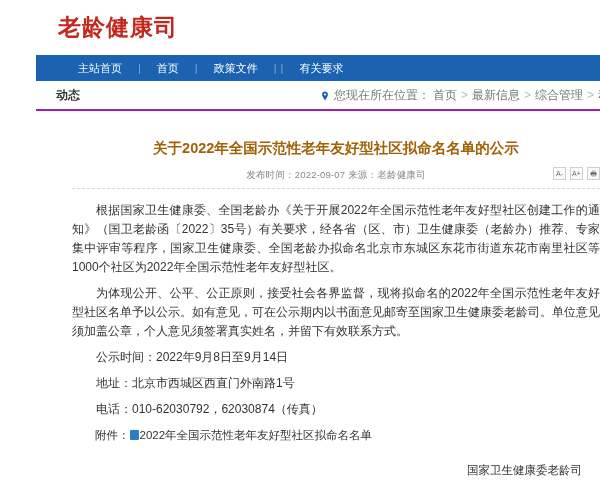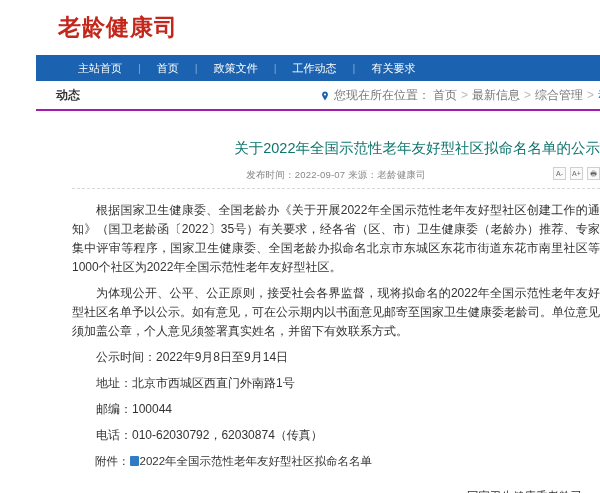--- a/index.html
+++ b/index.html
@@ -90,24 +90,24 @@
   .crumb-link { color: #777; padding: 0 3px; }
   .crumb-divider { color: #bbb; padding: 0 1px; }
   .crumb-current { color: #1b63b0; padding-left: 3px; }
 
   
   .article {
     padding: 18px 36px 0 36px;
     box-sizing: border-box;
   }
   .article-title {
-    text-align: right;
+    text-align: center;
     font-size: 14.5px;
-    font-weight: normal;
-    color: #0f766e;
+    font-weight: bold;
+    color: #a16207;
     line-height: 22px;
     margin: 8px 0 10px 0;
   }
   .meta-row {
     display: flex;
     align-items: center;
     justify-content: center;
     position: relative;
     font-size: 9.5px;
     color: #888;
@@ -178,21 +178,20 @@
     <div class="site-logo">老龄健康司</div>
   </div>
 
   <div class="nav-bar">
     <div class="nav-item">主站首页</div>
     <div class="nav-sep">|</div>
     <div class="nav-item">首页</div>
     <div class="nav-sep">|</div>
     <div class="nav-item">政策文件</div>
     <div class="nav-sep">|</div>
-    <div class="nav-item">工作动态</div>
     <div class="nav-sep">|</div>
     <div class="nav-item">有关要求</div>
   </div>
 
   <div class="crumb-band">
     <div class="crumb-title">动态</div>
     <div class="crumb-right">
       <span class="pin-icon">
         <svg width="10" height="10" viewBox="0 0 10 10">
             <path d="M5 0.6c-1.6 0-2.9 1.3-2.9 2.9C2.1 5.7 5 9.4 5 9.4s2.9-3.7 2.9-5.9C7.9 1.9 6.6 0.6 5 0.6z" fill="#1b63b0"></path>
@@ -222,21 +221,20 @@
       </span>
     </div>
 
     <div class="rule"></div>
 
     <div class="body-text">
       <p class="indent">根据国家卫生健康委、全国老龄办《关于开展2022年全国示范性老年友好型社区创建工作的通知》（国卫老龄函〔2022〕35号）有关要求，经各省（区、市）卫生健康委（老龄办）推荐、专家集中评审等程序，国家卫生健康委、全国老龄办拟命名北京市东城区东花市街道东花市南里社区等1000个社区为2022年全国示范性老年友好型社区。</p>
       <p class="indent">为体现公开、公平、公正原则，接受社会各界监督，现将拟命名的2022年全国示范性老年友好型社区名单予以公示。如有意见，可在公示期内以书面意见邮寄至国家卫生健康委老龄司。单位意见须加盖公章，个人意见须签署真实姓名，并留下有效联系方式。</p>
       <p class="info-line">公示时间：2022年9月8日至9月14日</p>
       <p class="info-line">地址：北京市西城区西直门外南路1号</p>
-      <p class="info-line">邮编：100044</p>
       <p class="info-line">电话：010-62030792，62030874（传真）</p>
 
       <div class="attach">
         <span>附件：</span><span class="attach-icon"></span><span>2022年全国示范性老年友好型社区拟命名名单</span>
       </div>
     </div>
 
     <div class="sign">
       <div>国家卫生健康委老龄司</div>
 

